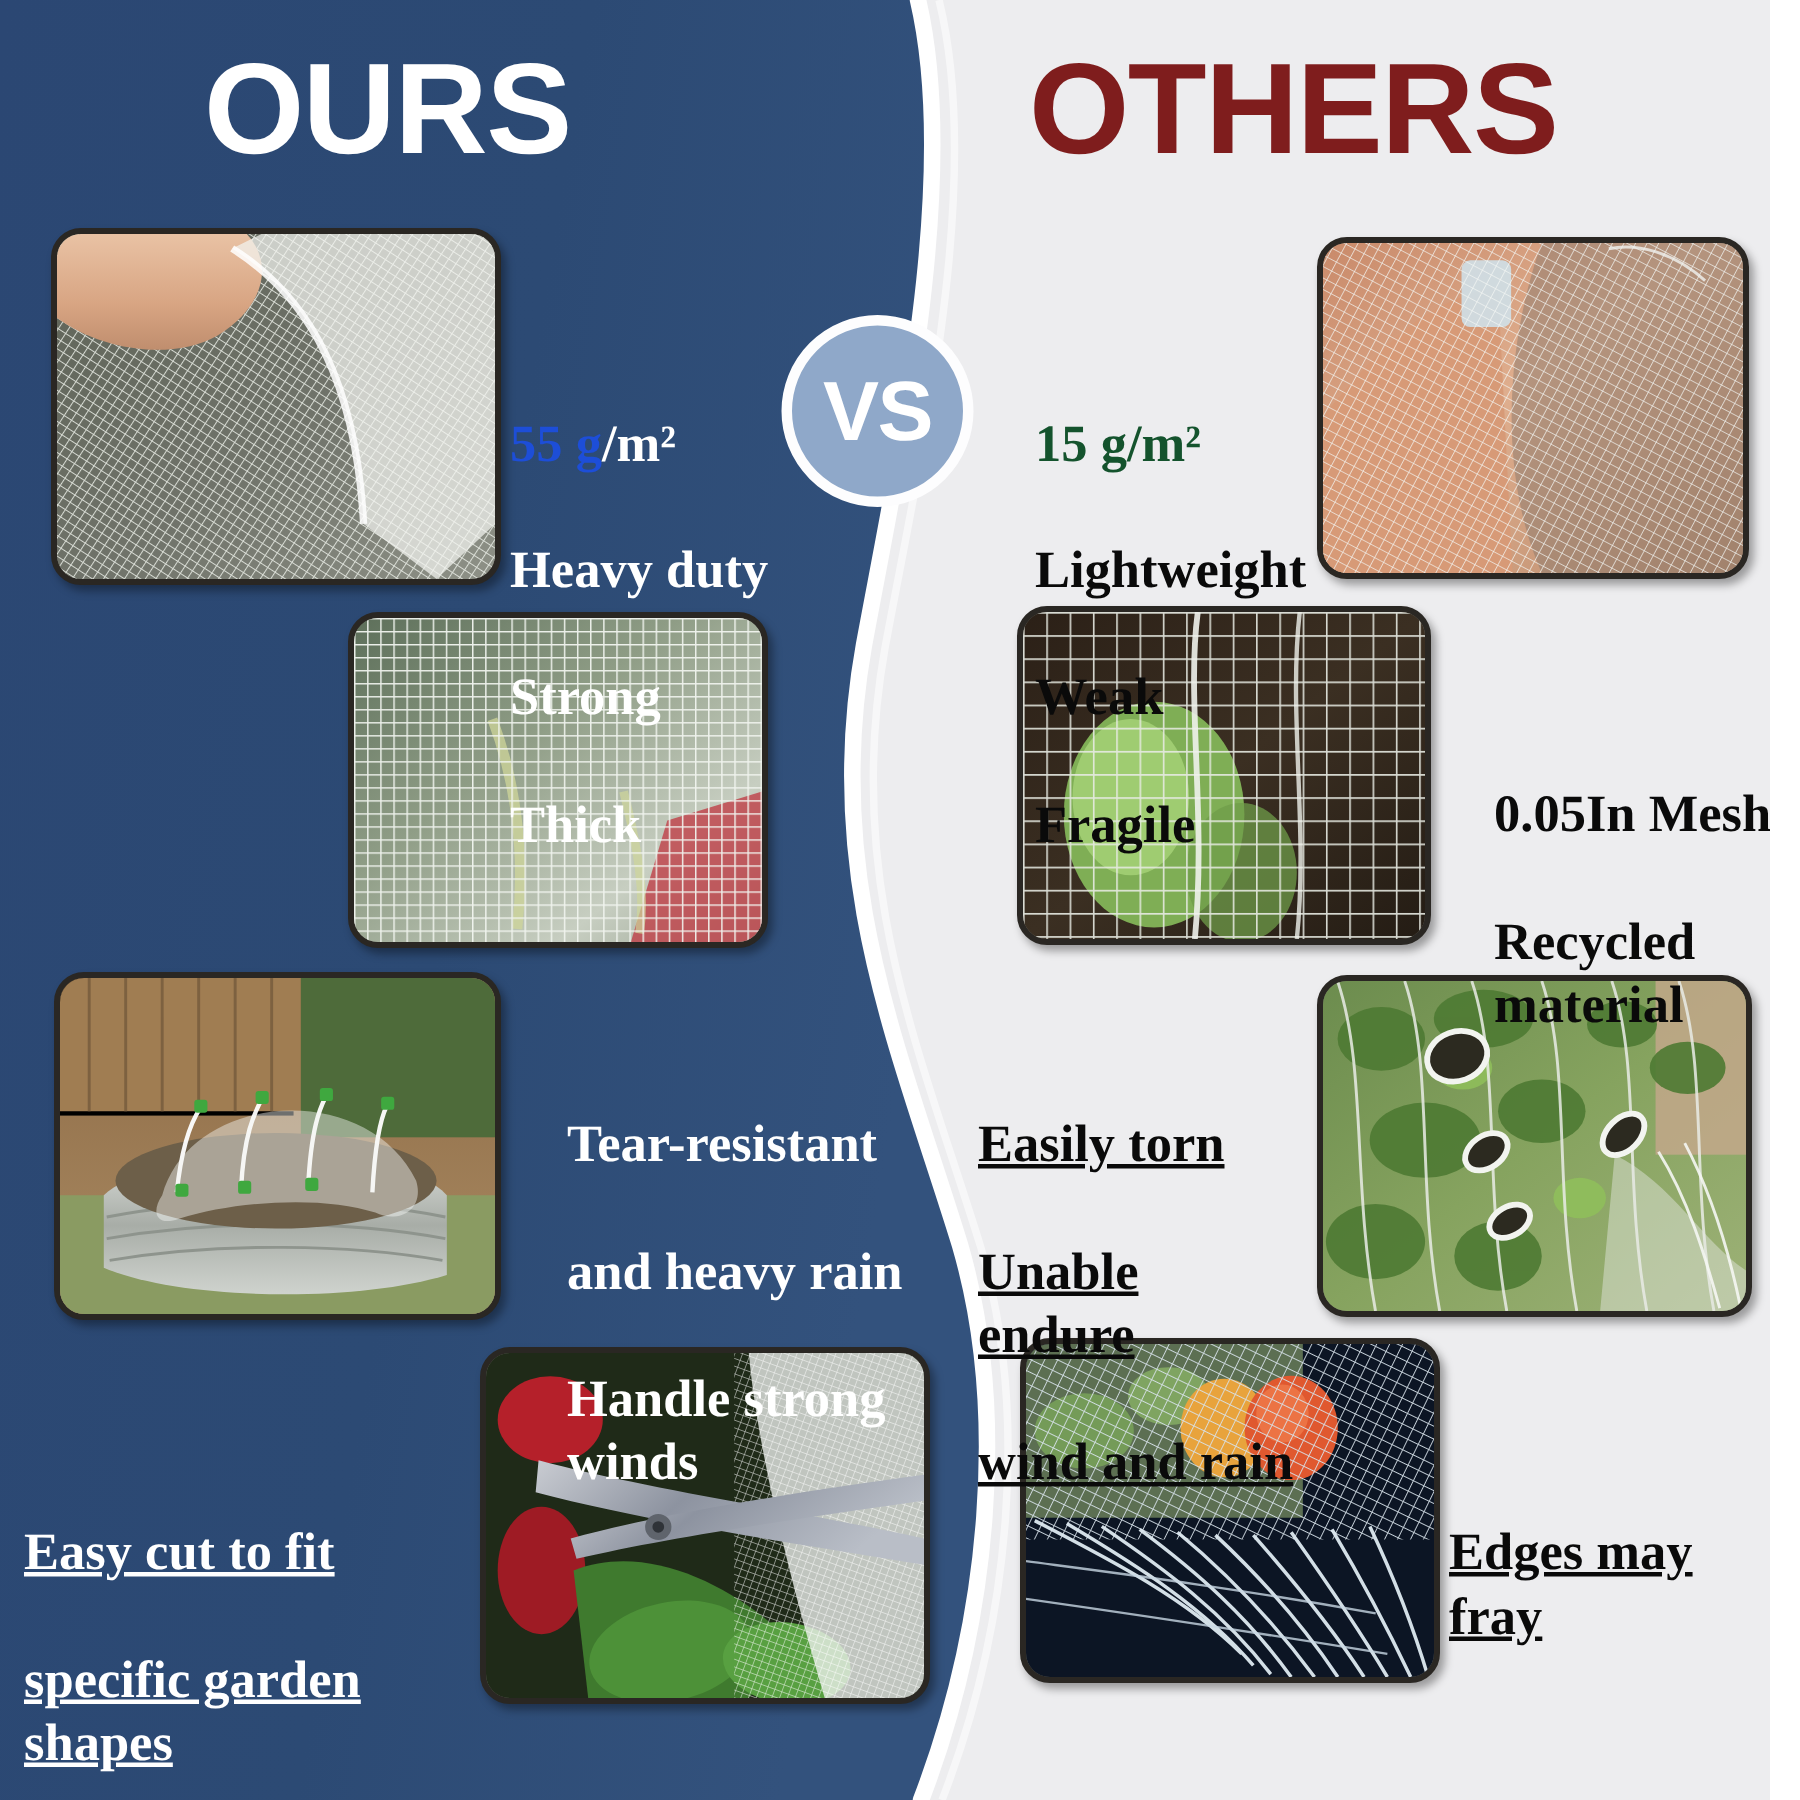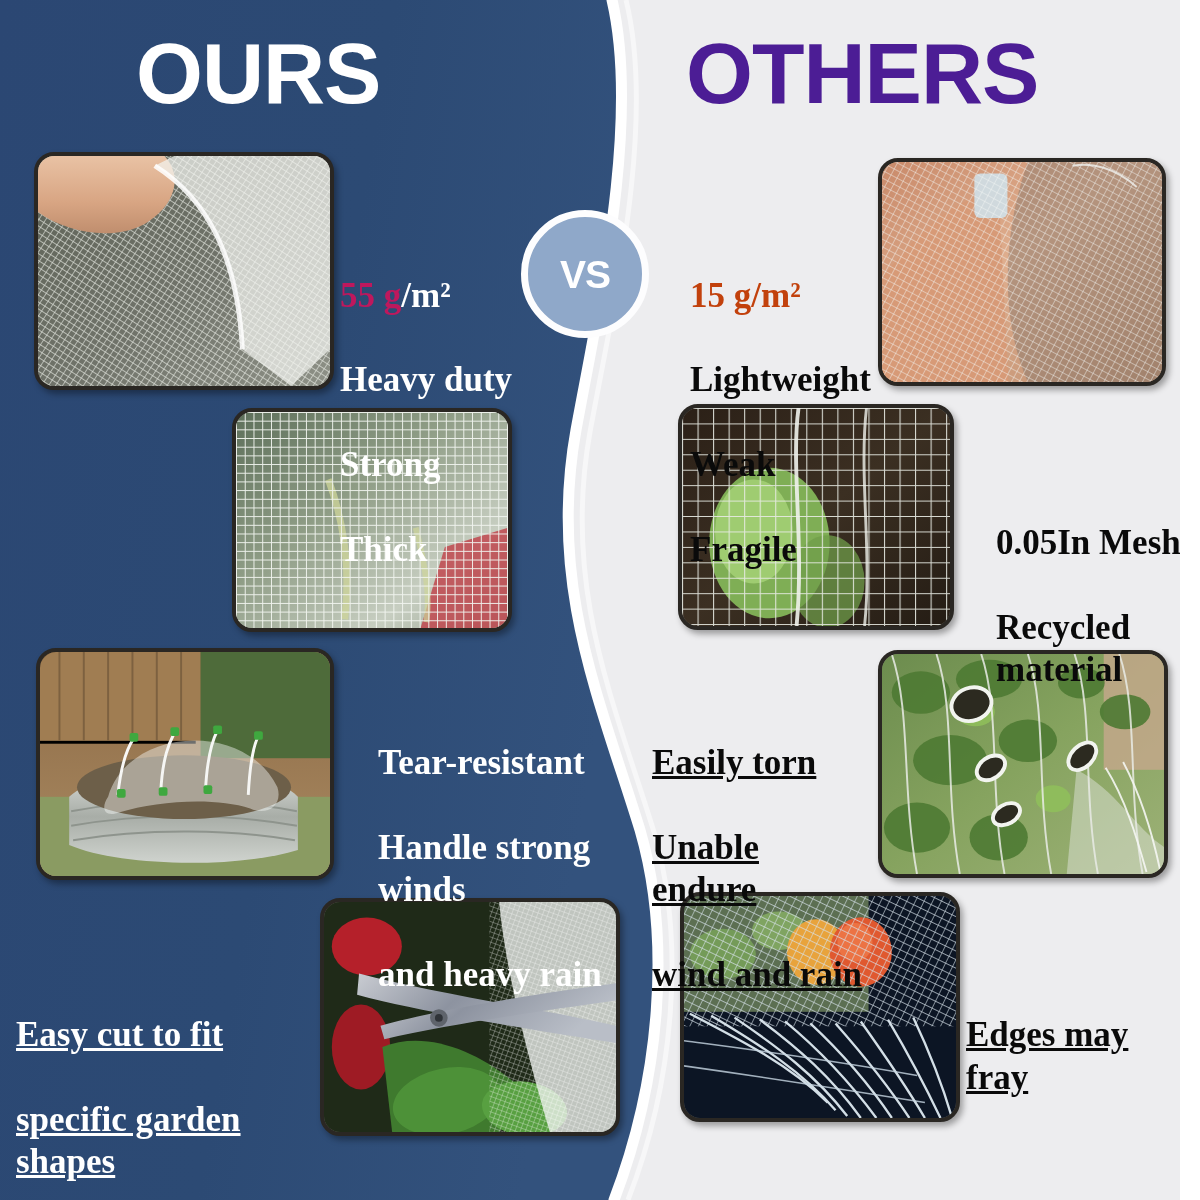--- a/index.html
+++ b/index.html
@@ -44,42 +44,42 @@
     white-space: nowrap;
   }
   .title-ours {
     left: 136px;
     top: 30px;
     color: #ffffff;
   }
   .title-others {
     left: 686px;
     top: 30px;
-    color: #4c1d95;
+    color: #7f1d1d;
   }
 
   
   .vs-badge {
     position: absolute;
     left: 521px;
     top: 210px;
     width: 128px;
     height: 128px;
     border-radius: 50%;
     background: #8fa8c9;
     border: 7px solid #fdfdfe;
     display: flex;
     align-items: center;
     justify-content: center;
     z-index: 40;
   }
   .vs-text {
     font-family: "Liberation Sans", "DejaVu Sans", sans-serif;
     font-weight: bold;
-    font-size: 39px;
+    font-size: 56px;
     color: #ffffff;
     letter-spacing: -1px;
     line-height: 1;
   }
 
   
   .photo {
     position: absolute;
     border: 4px solid #2a2723;
     border-radius: 20px;
@@ -105,23 +105,23 @@
   }
   .cap-right {
     color: #0a0a0a;
     font-size: 35px;
     font-weight: bold;
     text-align: left;
   }
   .cap-center { text-align: left; text-decoration: underline; }
 
   .weight-line { font-size: 35px; font-weight: bold; }
-  .weight-red { color: #be185d; }
+  .weight-red { color: #1d4ed8; }
   .weight-white { color: #ffffff; }
-  .weight-black { color: #c2410c; }
+  .weight-black { color: #14532d; }
 </style>
 </head>
 <body>
 
 <div id="stage">
 
   <div class="bg-right"></div>
 
   <svg class="bg-left-svg" viewBox="0 0 1200 1200" preserveAspectRatio="none">
     <defs>
@@ -308,22 +308,22 @@
           <rect x="220" y="82" width="9" height="9" rx="2"></rect>
         <rect x="79" y="142" width="9" height="9" rx="2"></rect>
           <rect x="122" y="140" width="9" height="9" rx="2"></rect>
         <rect x="168" y="138" width="9" height="9" rx="2"></rect>
       </g>
     </svg>
   </div>
 
   <div class="caption cap-left" style="left:342px; top:700px; width:300px;margin-left:36px;">
     <div>Tear-resistant</div>
+    <div>and heavy rain</div>
     <div>Handle strong winds</div>
-    <div>and heavy rain</div>
   </div>
 
   <div class="caption cap-right cap-center" style="left:652px; top:700px; width:218px;">
     <div>Easily torn</div>
     <div>Unable endure</div>
     <div>wind and rain</div>
   </div>
 
   <div class="photo" style="left:878px; top:650px; width:290px; height:228px;">
     <svg viewBox="0 0 290 228" preserveAspectRatio="none">

